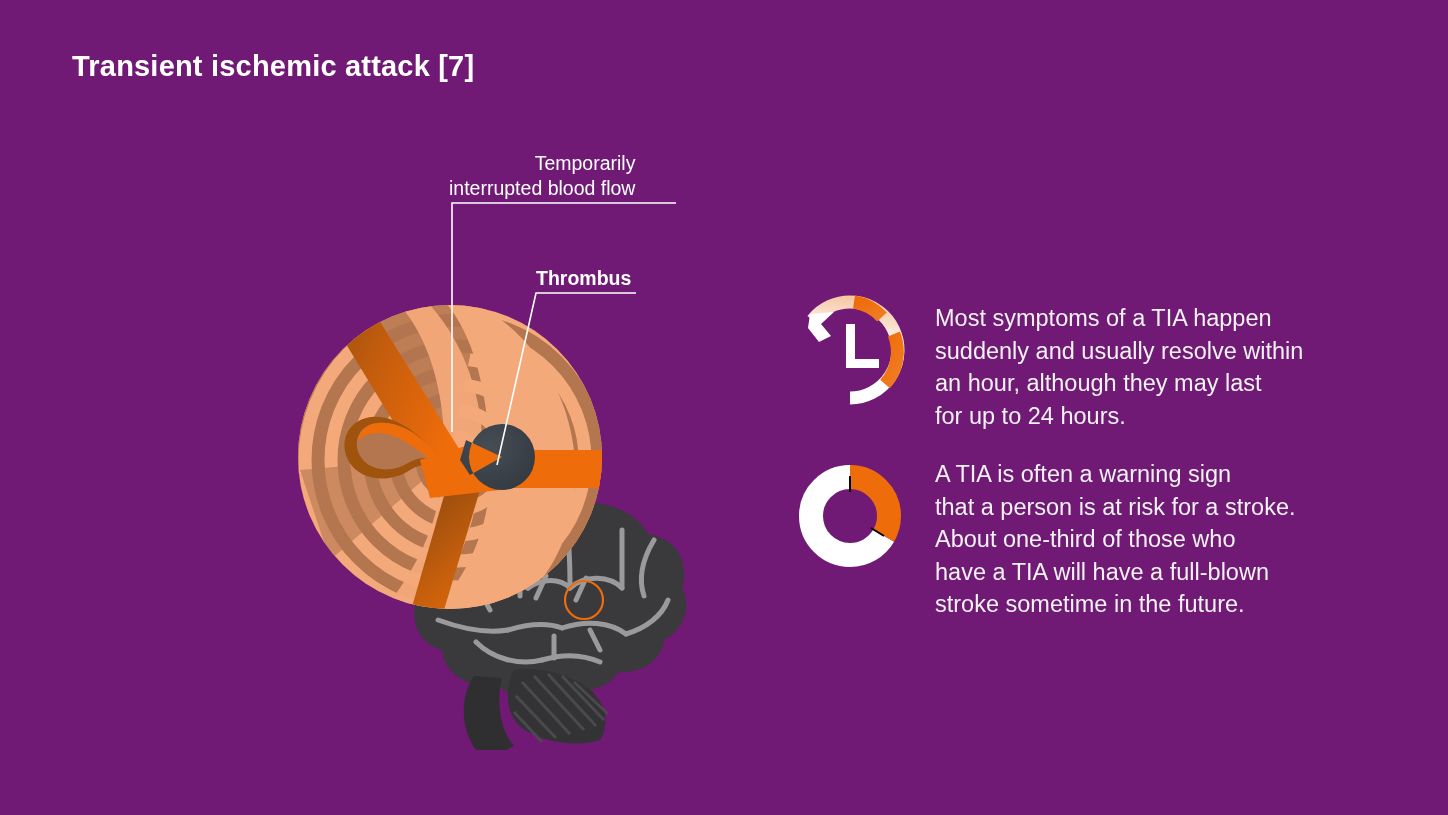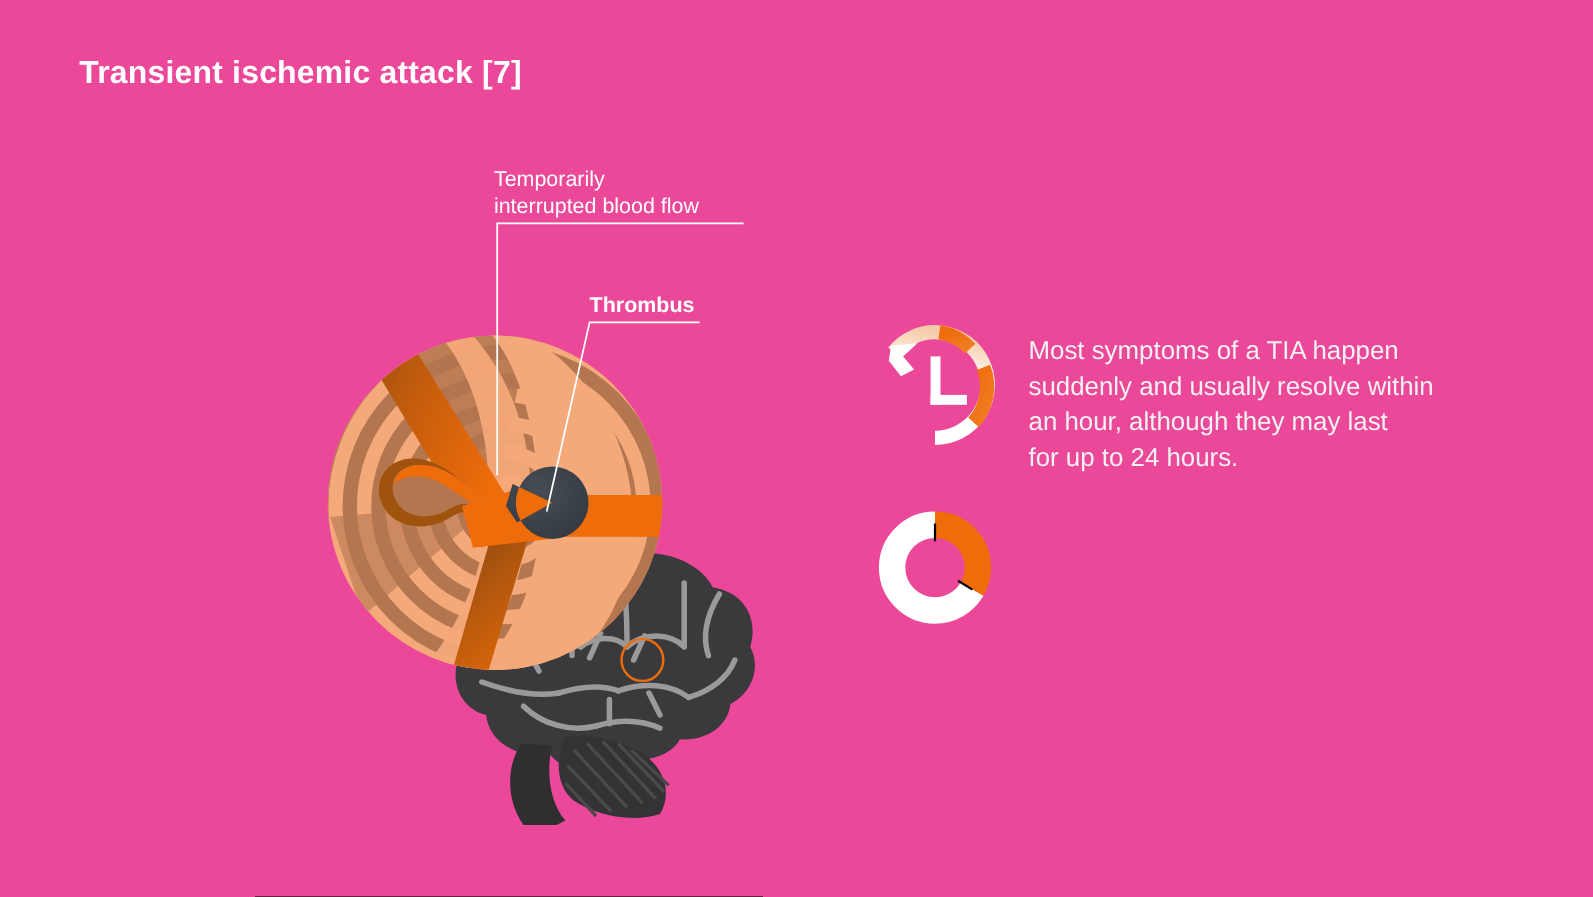--- a/index.html
+++ b/index.html
@@ -14,21 +14,21 @@
     font-family: "Liberation Sans", sans-serif;
     color: #ffffff;
     position: relative;
   }
   .slide {
     position: absolute;
     left: 0;
     top: 0;
     width: 1448px;
     height: 815px;
-    background: #ec4899;
+    background: #701a75;
   }
   .page-title {
     position: absolute;
     left: 72px;
     top: 50px;
     font-size: 29px;
     font-weight: bold;
     letter-spacing: 0.2px;
     color: #ffffff;
     white-space: nowrap;
@@ -43,20 +43,21 @@
   .callout-label {
     position: absolute;
     font-size: 19.5px;
     line-height: 25px;
     color: #ffffff;
     white-space: pre;
   }
   .callout-blood {
     left: 179px;
     top: 21px;
+    text-align: right;
   }
   .callout-thrombus {
     left: 266px;
     top: 136px;
     font-weight: bold;
   }
   .facts {
     position: absolute;
     left: 790px;
     top: 290px;
@@ -278,16 +279,21 @@
         <svg width="120" height="120" viewBox="0 0 120 120">
 
           <circle cx="60" cy="58" r="39" fill="none" stroke="#ffffff" stroke-width="24" stroke-dasharray="163.4 81.7" stroke-dashoffset="-81.7" transform="rotate(-90 60 58)"></circle>
 
           <circle cx="60" cy="58" r="39" fill="none" stroke="#ef6c0a" stroke-width="24" stroke-dasharray="81.7 163.4" stroke-dashoffset="0" transform="rotate(-90 60 58)"></circle>
 
           <line x1="60" y1="18" x2="60" y2="34" stroke="#000000" stroke-width="2"></line>
           <line x1="94" y1="78" x2="81" y2="70" stroke="#000000" stroke-width="2"></line>
         </svg>
       </div>
+      <div class="fact-text">A TIA is often a warning sign
+that a person is at risk for a stroke.
+About one-third of those who
+have a TIA will have a full-blown
+stroke sometime in the future.</div>
     </div>
 
   </div>
 </div>
 
 </body></html>

